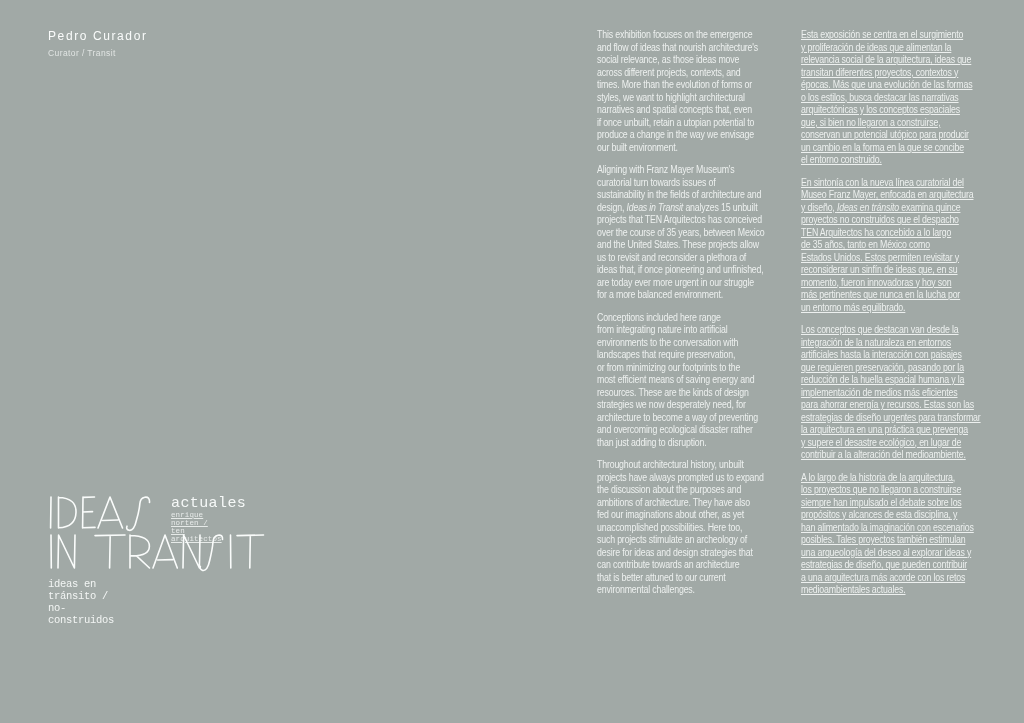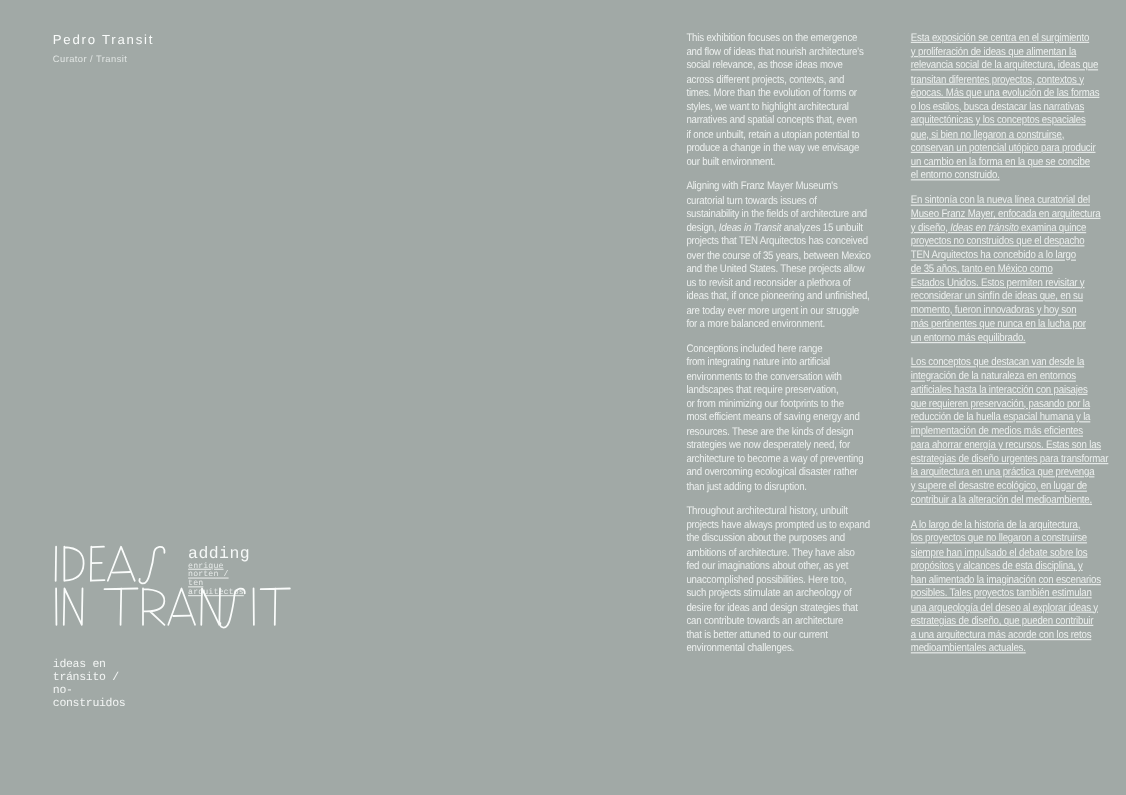--- a/index.html
+++ b/index.html
@@ -12,21 +12,21 @@
   }
   
   .curator{position:absolute;left:48px;top:29px;color:#fbfdfc;}
   .curator .name{
     font-size:12px;letter-spacing:1.6px;font-weight:400;color:#fafcfb;
   }
   .curator .role{
     margin-top:5px;font-size:8.5px;letter-spacing:.4px;color:rgba(250,252,251,.72);
   }
   
-  .col{position:absolute;top:29px;color:rgba(250,253,252,.85);margin-left:27px;}
+  .col{position:absolute;top:29px;color:rgba(250,253,252,.85);}
   .col-en{left:597px;width:215px;}
   .col-es{left:801px;width:220px;text-decoration:underline;}
   .col p{
     margin:0 0 10px 0;
     font-size:10px;line-height:12.5px;letter-spacing:-.2px;
     white-space:nowrap;
     transform:scaleX(.88);transform-origin:left top;
   }
   .col p em{font-style:italic;}
   
@@ -38,28 +38,28 @@
     font-size:15px;letter-spacing:.4px;color:#f6f9f8;
   }
   .credit{
     position:absolute;left:125px;top:17px;
     font-family:"Liberation Mono",monospace;
     font-size:7.5px;letter-spacing:.1px;color:rgba(250,252,251,.78);text-decoration:underline;
   }
   .tagline{
     position:absolute;left:2px;top:84px;
     font-family:"Liberation Mono",monospace;
-    font-size:10.5px;letter-spacing:-.3px;color:rgba(250,252,251,.92);margin-top:20px;
+    font-size:10.5px;letter-spacing:-.3px;color:rgba(250,252,251,.92);
   }
 </style>
 </head>
 <body>
 
 <div class="curator">
-  <div class="name">Pedro Transit</div>
+  <div class="name">Pedro Curador</div>
   <div class="role">Curator / Transit</div>
 </div>
 
 <div class="col col-en">
   <p>This exhibition focuses on the emergence<br>and flow of ideas that nourish architecture's<br>social relevance, as those ideas move<br>across different projects, contexts, and<br>times. More than the evolution of forms or<br>styles, we want to highlight architectural<br>narratives and spatial concepts that, even<br>if once unbuilt, retain a utopian potential to<br>produce a change in the way we envisage<br>our built environment.</p>
   <p>Aligning with Franz Mayer Museum's<br>curatorial turn towards issues of<br>sustainability in the fields of architecture and<br>design, <em>Ideas in Transit</em> analyzes 15 unbuilt<br>projects that TEN Arquitectos has conceived<br>over the course of 35 years, between Mexico<br>and the United States. These projects allow<br>us to revisit and reconsider a plethora of<br>ideas that, if once pioneering and unfinished,<br>are today ever more urgent in our struggle<br>for a more balanced environment.</p>
   <p>Conceptions included here range<br>from integrating nature into artificial<br>environments to the conversation with<br>landscapes that require preservation,<br>or from minimizing our footprints to the<br>most efficient means of saving energy and<br>resources. These are the kinds of design<br>strategies we now desperately need, for<br>architecture to become a way of preventing<br>and overcoming ecological disaster rather<br>than just adding to disruption.</p>
   <p>Throughout architectural history, unbuilt<br>projects have always prompted us to expand<br>the discussion about the purposes and<br>ambitions of architecture. They have also<br>fed our imaginations about other, as yet<br>unaccomplished possibilities. Here too,<br>such projects stimulate an archeology of<br>desire for ideas and design strategies that<br>can contribute towards an architecture<br>that is better attuned to our current<br>environmental challenges.</p>
 </div>
 
@@ -82,16 +82,16 @@
     <path d="M5,41 L5.3,74"></path>
     <path d="M12,74 L12.6,41 L28.4,74 L29,41"></path>
     <path d="M49,41.6 L79,41 M64.2,41.2 L63.6,74"></path>
     <path d="M84,41 L84,74 M84,41.5 Q103.8,41.8 103.4,52.5 Q103,62.5 84.4,61.8 M90.5,61.9 L103.5,74"></path>
     <path d="M107,74 L119,41 L131.3,74 M111.6,66 L127,65.6"></path>
     <path d="M137,74 L137.6,41 L153.4,74 L154,41"></path>
     <path d="M176.5,45.5 Q177,40.5 172,41.2 Q167.5,42 167,48 Q166.4,55 163.8,66 Q161.4,77.5 156.6,76.4 Q153.4,75.5 154.4,72.4"></path>
     <path d="M184.5,41 L184.8,74"></path>
     <path d="M191,41.6 L217.5,41 M204.3,41.2 L203.8,74"></path>
   </svg>
-  <div class="unbuilt">adding</div>
+  <div class="unbuilt">actuales</div>
   <div class="credit">enrique norten / ten arquitectos</div>
   <div class="tagline">ideas en tránsito / no-construidos</div>
 </div>
 
 </body></html>

